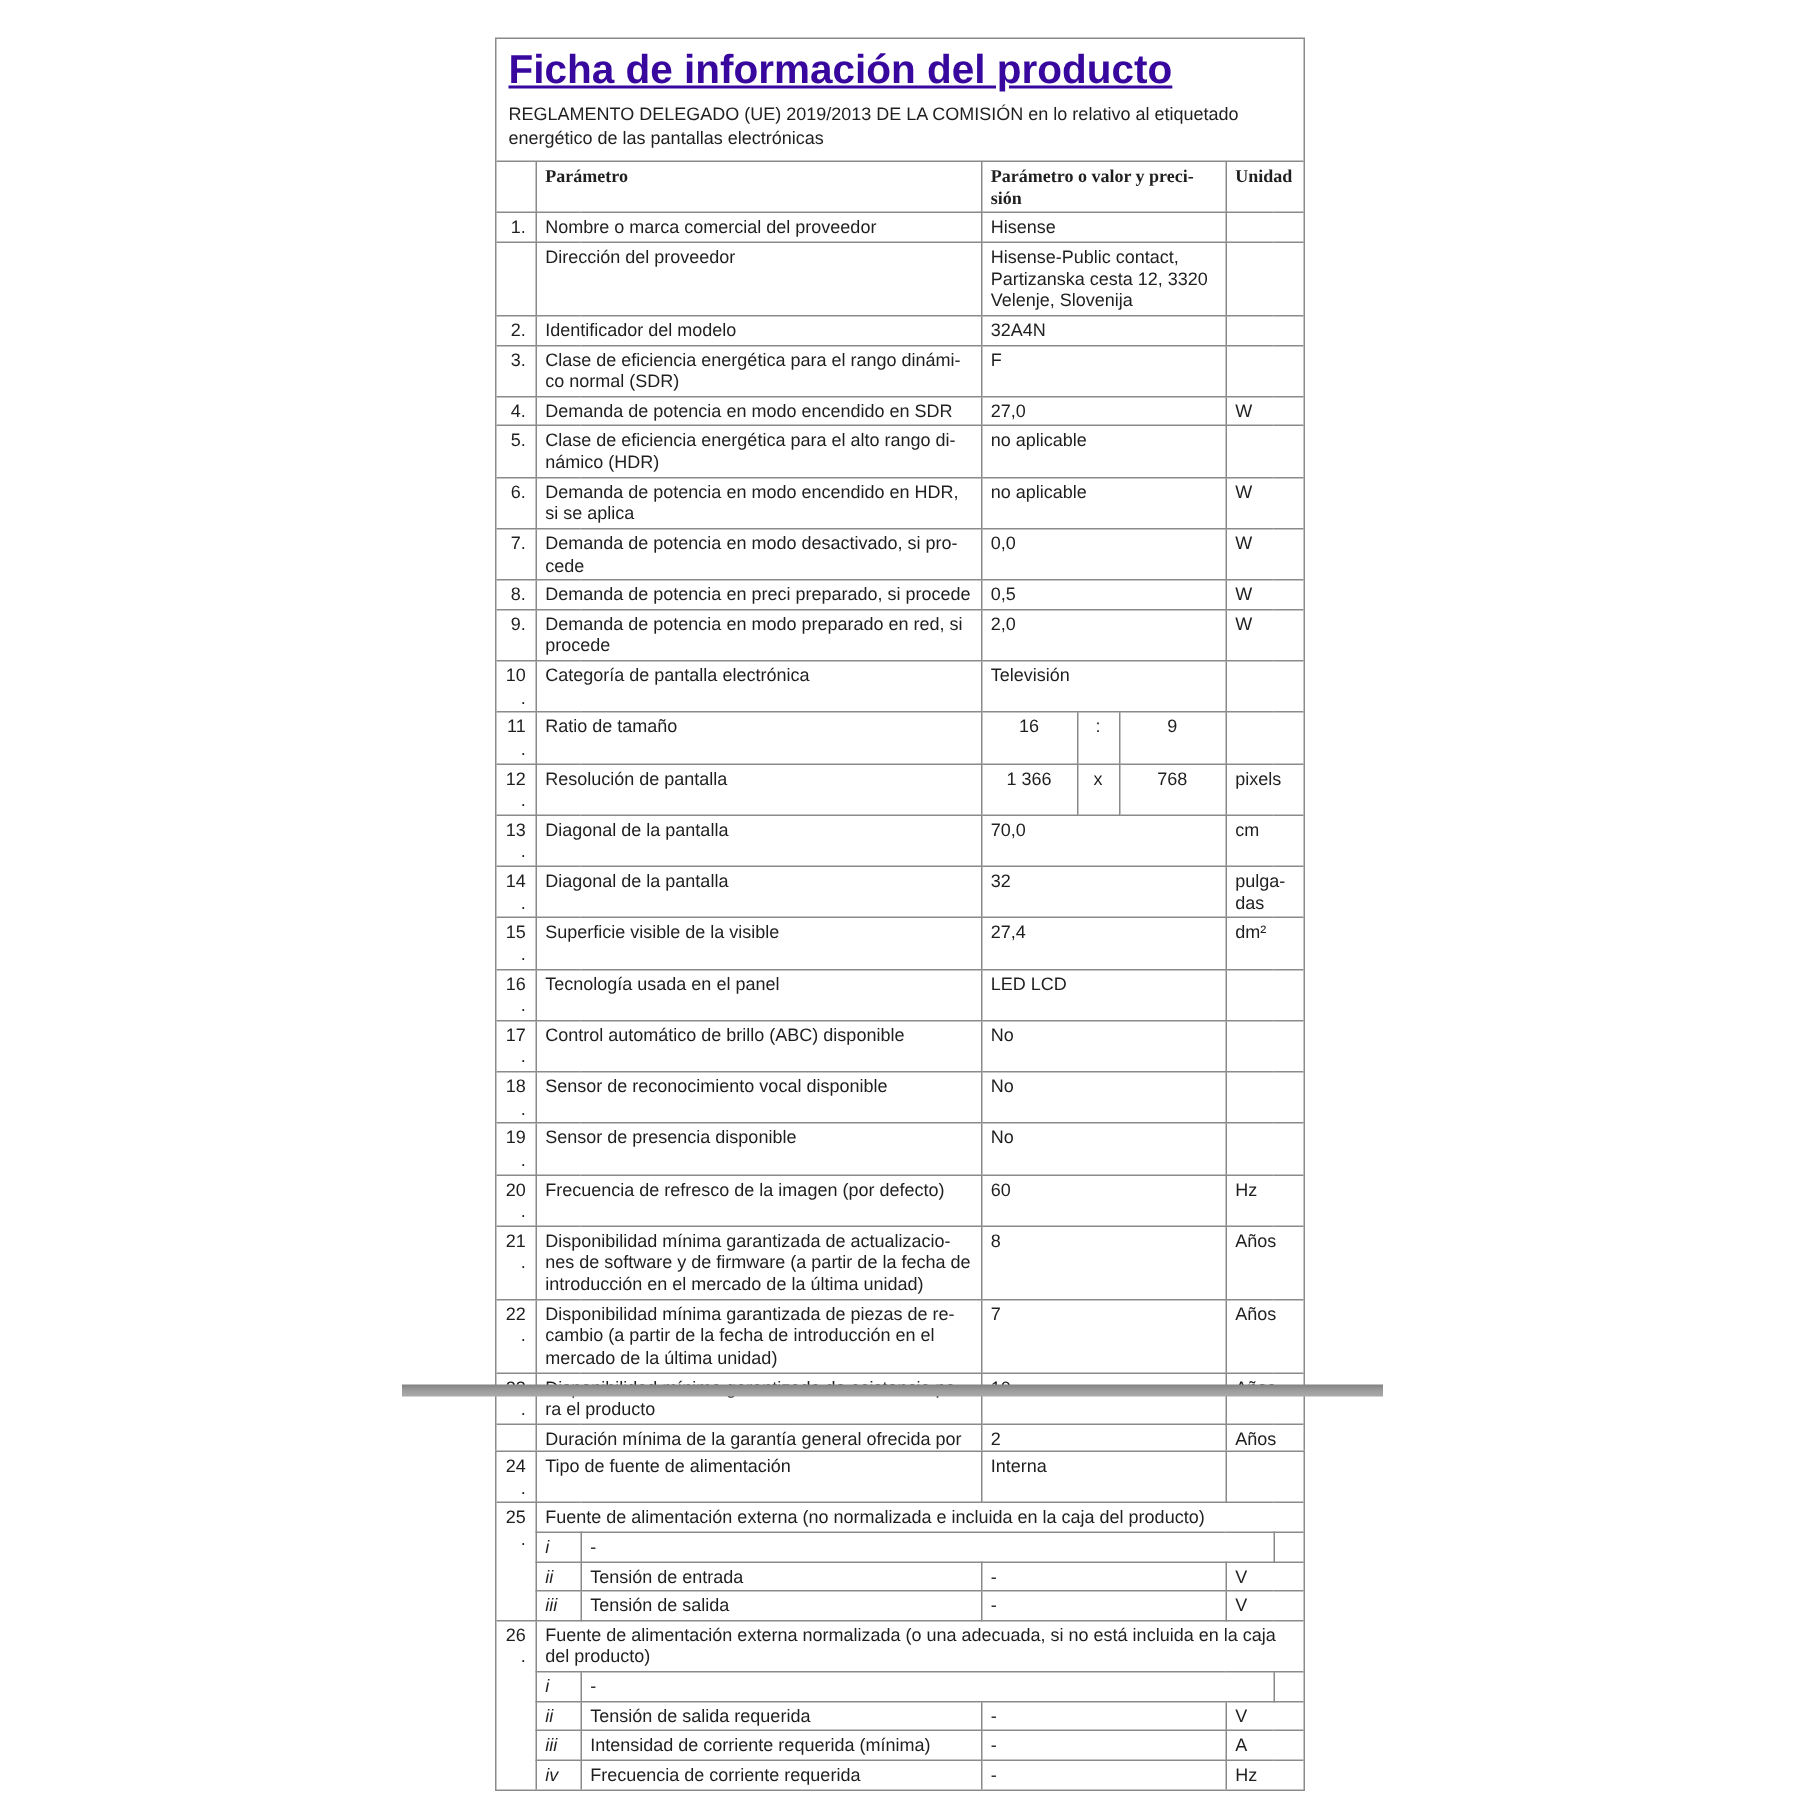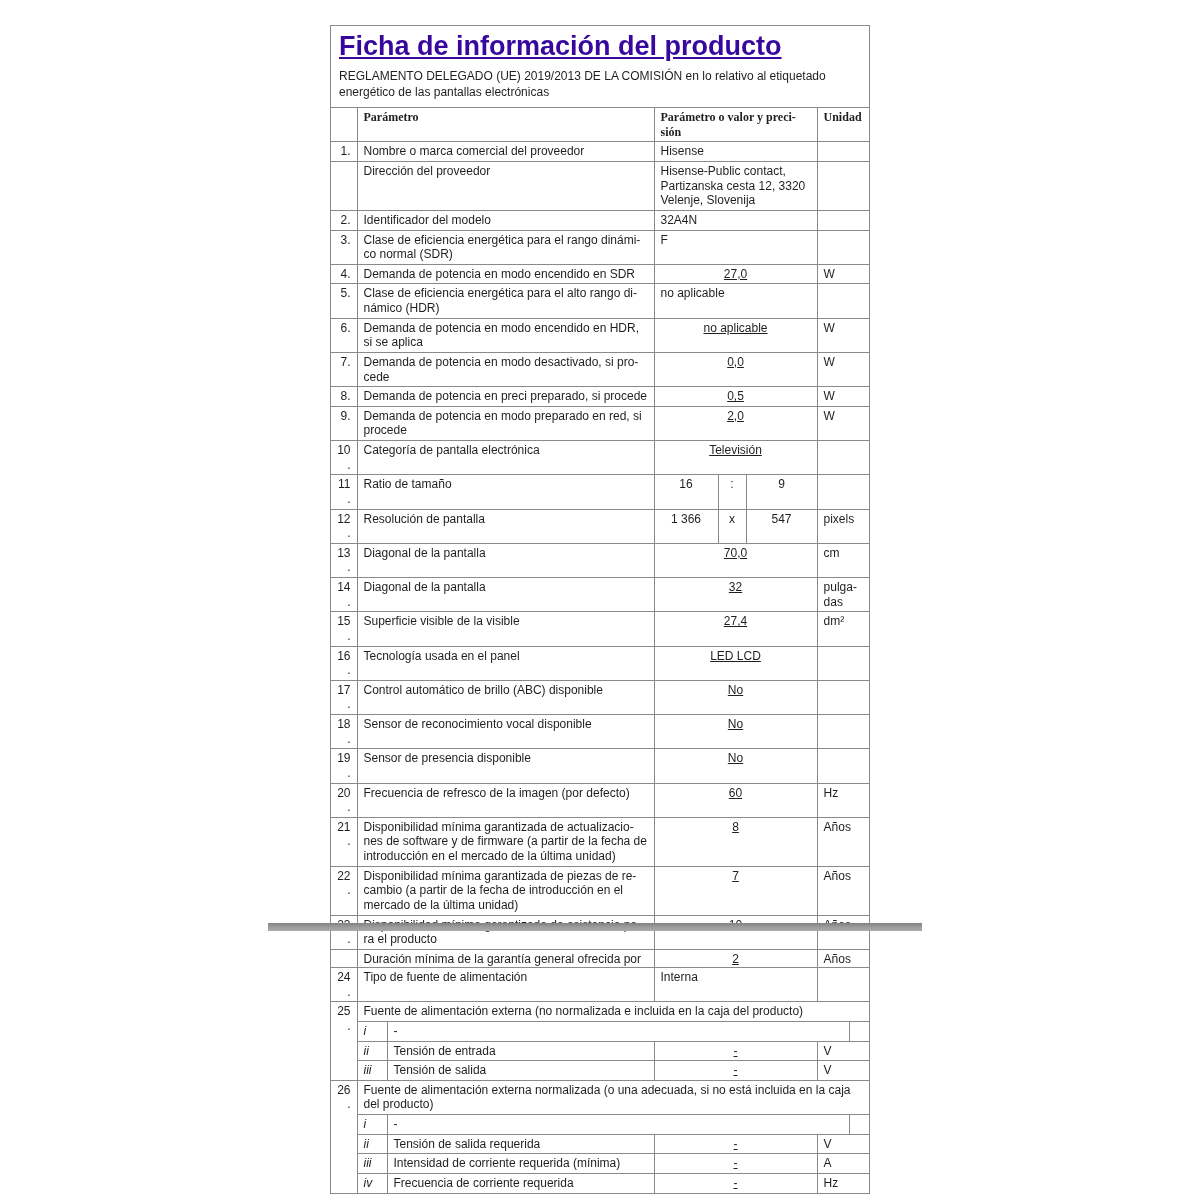--- a/index.html
+++ b/index.html
@@ -25,21 +25,21 @@
   table.doc-table td, table.doc-table th{
     border:1px solid #8a8a8a;
     padding:2px 6px;
     font-size:12px;line-height:1.22;
     vertical-align:top;color:#1f1f1f;
     overflow:hidden;word-wrap:break-word;
   }
   table.doc-table th{font-weight:bold;text-align:left;font-family:Liberation Serif, serif;}
   td.num, th.num{text-align:right;padding-right:5px;padding-left:2px;}
   td.v-left{text-align:left;}
-  td.v-right{text-align:center;text-decoration:underline;}
+  td.v-right{text-align:left;}
   td.c-center{text-align:center;white-space:nowrap;}
   td.unit{padding-left:4px;padding-right:3px;}
   td.roman{font-style:italic;text-align:left;padding-left:7px;}
   td.group-text{}
   .page-footer{
     text-align:right;font-size:10px;color:#3e3e3e;
     margin-top:5px;padding-right:2px;
   }
   .divider-bar{
     position:absolute;left:268px;top:923px;width:654px;height:8px;
@@ -147,21 +147,21 @@
             <td class="c-center">16</td>
             <td class="c-center">:</td>
             <td class="c-center">9</td>
             <td class="unit" colspan="2"></td>
           </tr>
           <tr>
             <td class="num">12.</td>
             <td class="param" colspan="2">Resolución de pantalla</td>
             <td class="c-center">1 366</td>
             <td class="c-center">x</td>
-            <td class="c-center">547</td>
+            <td class="c-center">768</td>
             <td class="unit" colspan="2">pixels</td>
           </tr>
           <tr>
             <td class="num">13.</td>
             <td class="param" colspan="2">Diagonal de la pantalla</td>
             <td class="v-right" colspan="3">70,0</td>
             <td class="unit" colspan="2">cm</td>
           </tr>
           <tr>
             <td class="num">14.</td>

